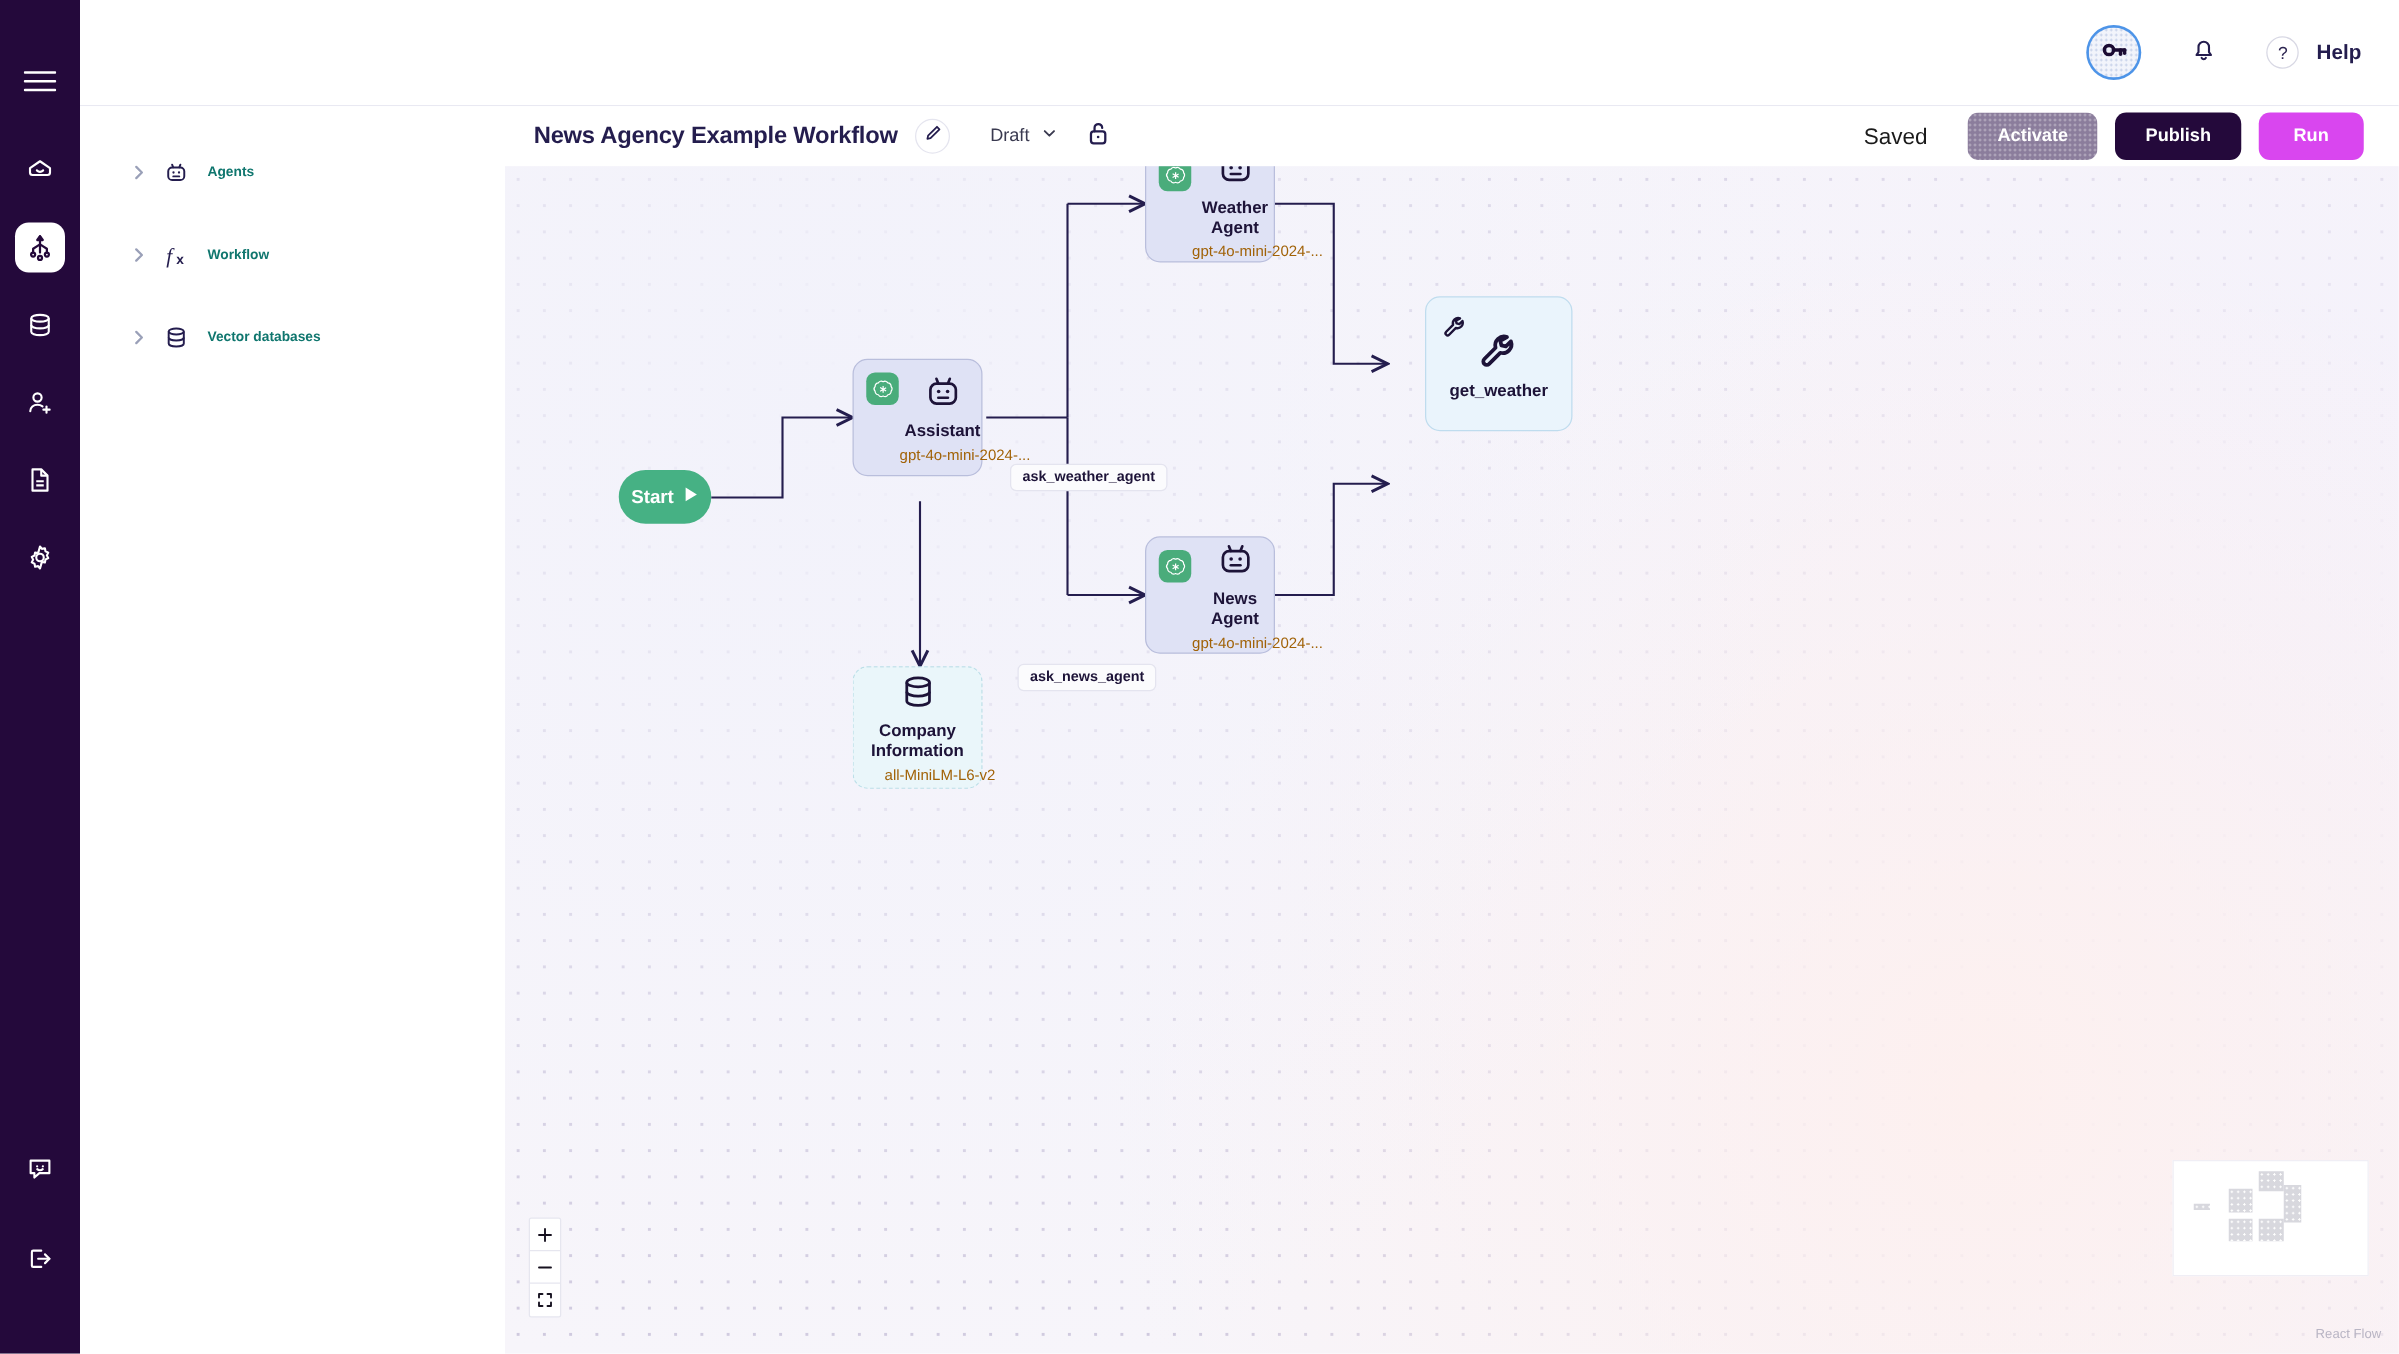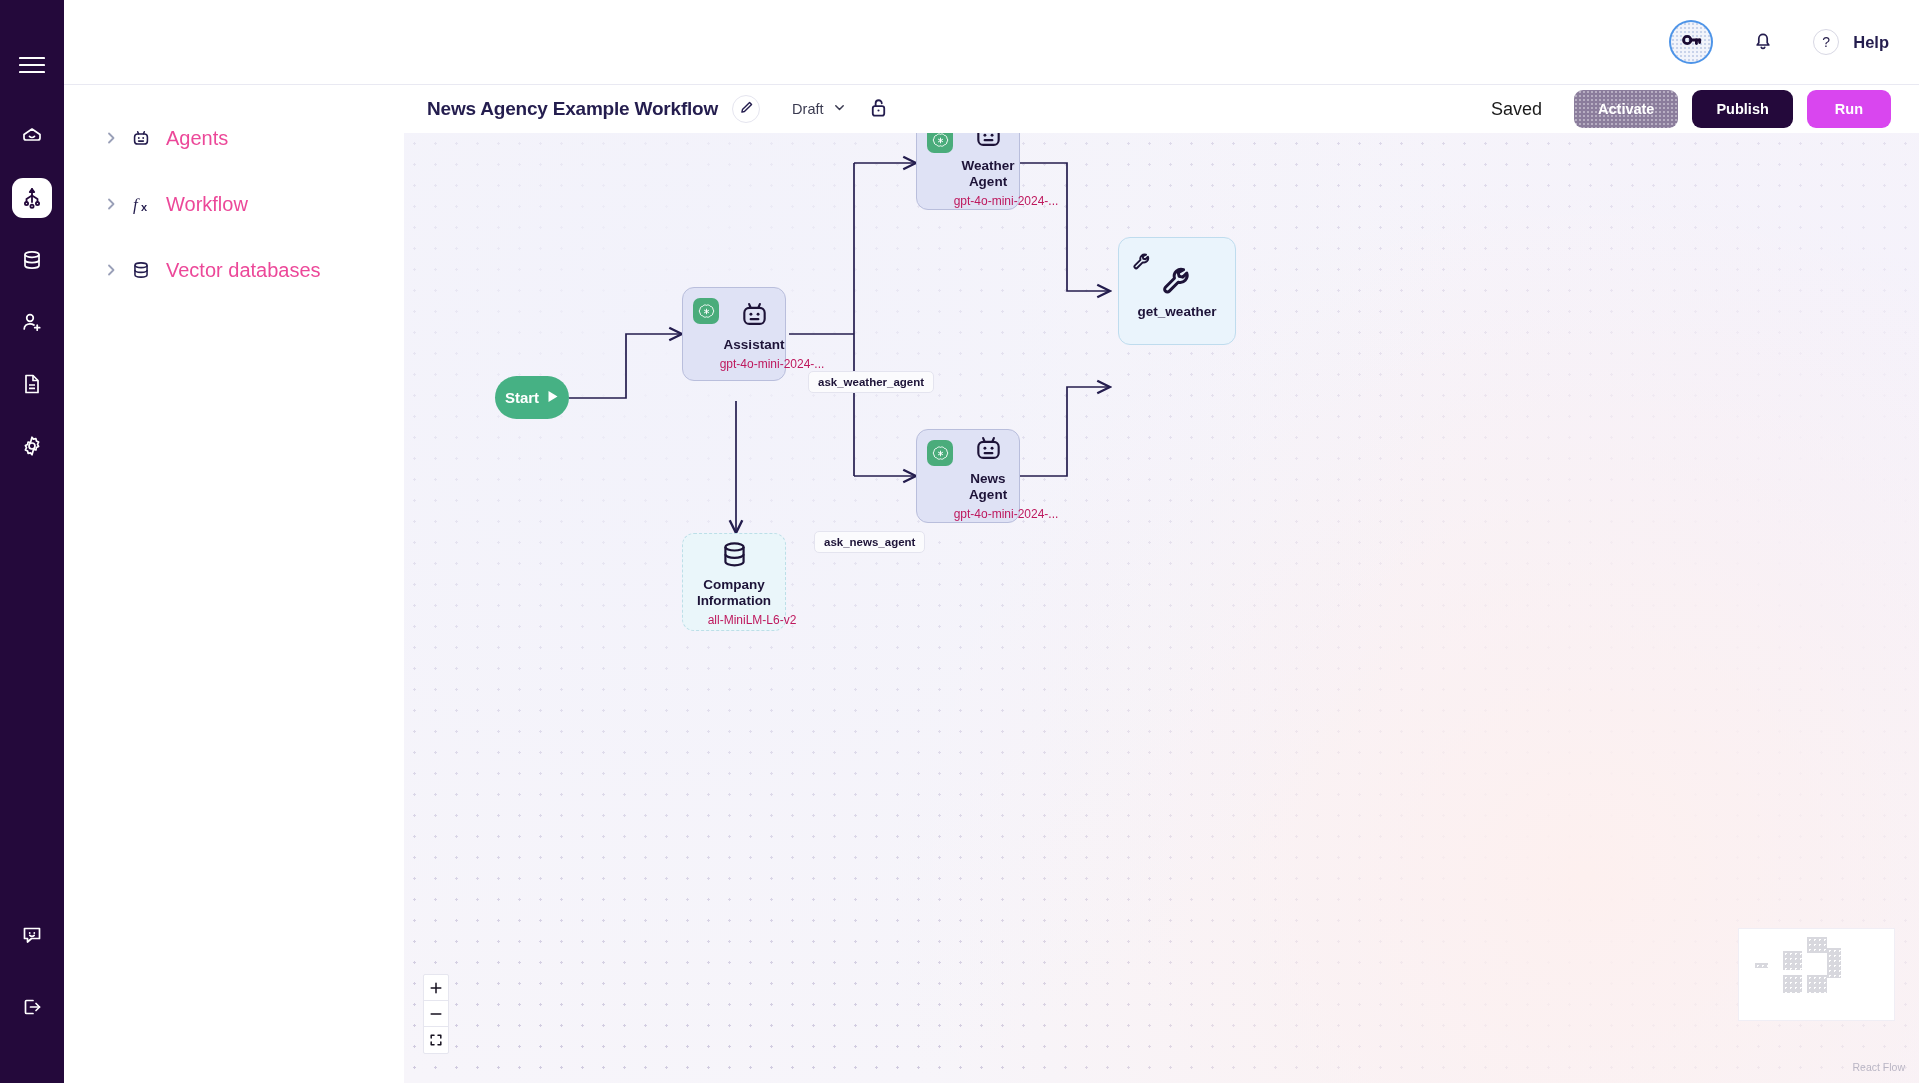--- a/index.html
+++ b/index.html
@@ -65,21 +65,21 @@
   .explorer {
     position: absolute; left: 64px; top: 85px; width: 340px; height: 998px;
     background: #ffffff;
   }
   .exp-row {
     display: flex; align-items: center; height: 46px;
     padding-left: 40px; gap: 0px; cursor: pointer;
   }
   .exp-chev { width: 26px; display: flex; align-items: center; color: #9aa0b8; }
   .exp-ico { width: 36px; display: flex; align-items: center; color: #241d4e; }
-  .exp-label { font-size: 20px; color: #ec4899; }
+  .exp-label { font-size: 11px; color: #0f766e; font-weight: bold; }
   .exp-rows { padding-top: 30px; display: flex; flex-direction: column; gap: 20px; }
 
   
   .wf-header {
     position: absolute; left: 404px; top: 85px; width: 1515px; height: 48px;
     display: flex; align-items: center; background: #fff;
   }
   .wf-title { font-size: 19px; font-weight: 700; color: #241d4e; letter-spacing: -0.2px; margin-left: 23px; }
   .wf-edit {
     width: 28px; height: 28px; border-radius: 50%; border: 1.3px solid #e5e5ef;
@@ -130,21 +130,21 @@
   }
   .node-badge {
     position: absolute; left: 10px; top: 10px;
     width: 26px; height: 26px; border-radius: 7px;
     display: flex; align-items: center; justify-content: center;
   }
   .badge-openai { background: #4aac7b; }
   .badge-tool { background: transparent; }
   .node-ico { margin-bottom: 2px; }
   .node-title { font-size: 13.5px; font-weight: 700; color: #1d1338; text-align: center; line-height: 16px; }
-  .node-sub { font-size: 12px; color: #be185d; text-align: center; margin-top: 4px; white-space: nowrap; margin-left: 36px; }
+  .node-sub { font-size: 12px; color: #a16207; text-align: center; margin-top: 4px; white-space: nowrap; margin-left: 36px; }
 
   .start-node {
     position: absolute; background: #46b184; border-radius: 22px;
     display: flex; align-items: center; justify-content: center; gap: 8px;
     color: #fff; font-size: 15px; font-weight: 700;
   }
   .edge-label {
     position: absolute; background: #fbfbfd; border: 1px solid #e4e4ef;
     border-radius: 5px; padding: 4px 9px;
     font-size: 11.5px; font-weight: 700; color: #1d1338; white-space: nowrap;
@@ -507,21 +507,21 @@
           <svg width="33" height="33" viewBox="0 0 24 24" fill="none" stroke="#1d1338" stroke-width="1.6">
             <ellipse cx="12" cy="6.5" rx="6.6" ry="2.6"></ellipse>
             <path d="M5.4 6.5v10.8c0 1.45 2.95 2.6 6.6 2.6s6.6-1.15 6.6-2.6V6.5"></path>
             <path d="M5.4 11.9c0 1.45 2.95 2.6 6.6 2.6s6.6-1.15 6.6-2.6"></path>
           </svg>
         </span>
         <div class="node-title">Company Information</div>
         <div class="node-sub">all-MiniLM-L6-v2</div>
       </div>
 
-      <div class="node node-tool" style="left:714px; top:104px; width:118px; height:108px;">
+      <div class="node node-tool" style="left:736px; top:104px; width:118px; height:108px;">
         <div class="node-badge badge-tool">
           <svg width="22" height="22" viewBox="0 0 24 24" fill="none" stroke="#1d1338" stroke-width="2.1" stroke-linecap="round" stroke-linejoin="round">
             <path d="M16.4 5.1a4.7 4.7 0 0 0-6.1 5.7L4.3 16.8a1.8 1.8 0 0 0 2.6 2.6l5.9-5.9a4.7 4.7 0 0 0 5.7-6.1l-2.7 2.7-2.4-.6-.6-2.4z"></path>
           </svg>
         </div>
         <span class="node-ico">
           <svg width="36" height="36" viewBox="0 0 24 24" fill="none" stroke="#1d1338" stroke-width="2" stroke-linecap="round" stroke-linejoin="round">
             <path d="M16.4 5.1a4.7 4.7 0 0 0-6.1 5.7L4.3 16.8a1.8 1.8 0 0 0 2.6 2.6l5.9-5.9a4.7 4.7 0 0 0 5.7-6.1l-2.7 2.7-2.4-.6-.6-2.4z"></path>
           </svg>
         </span>

